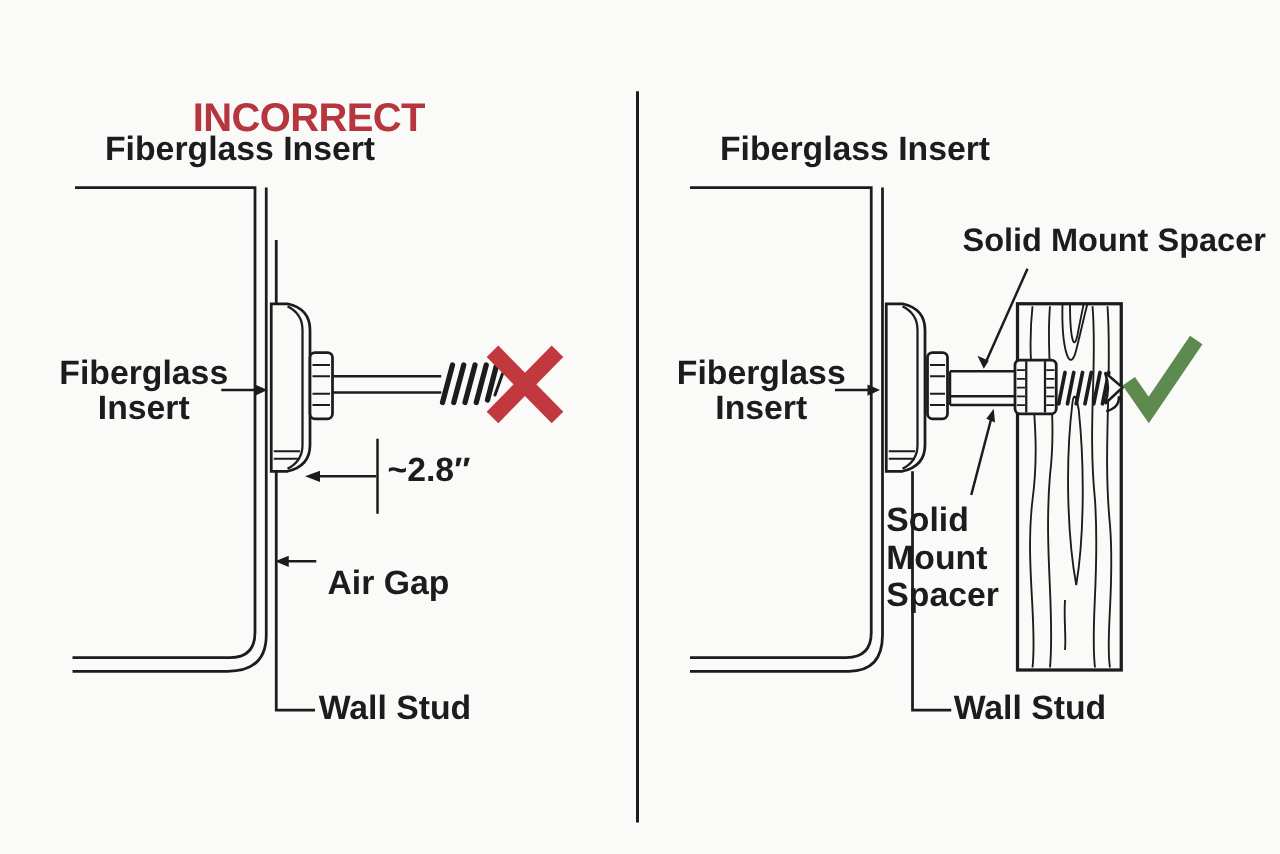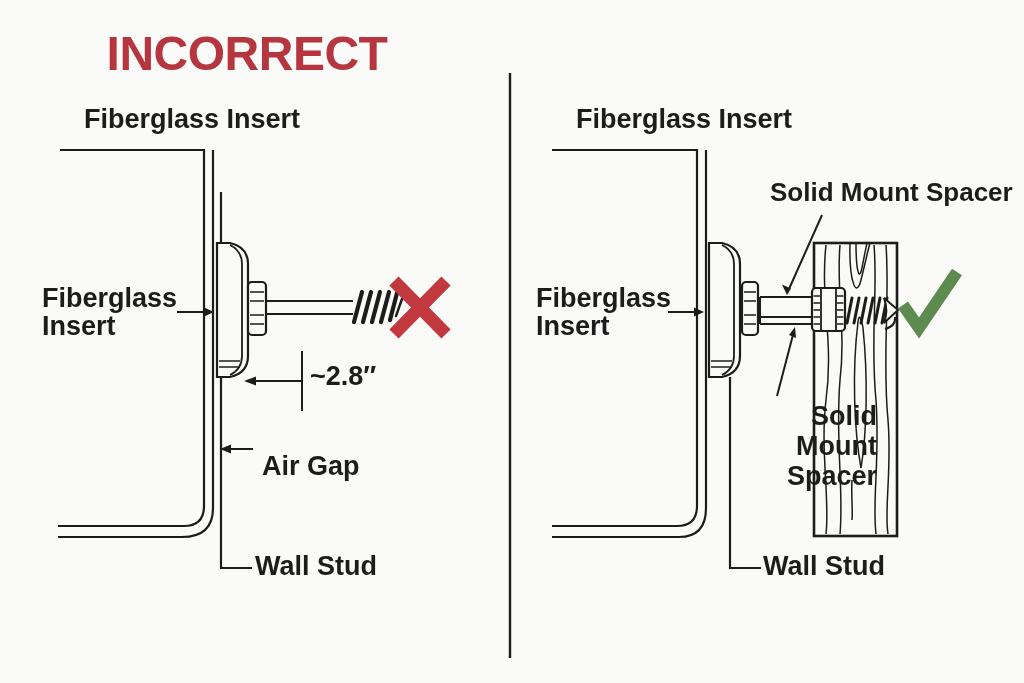--- a/index.html
+++ b/index.html
@@ -1,27 +1,27 @@
 <!DOCTYPE html>
 <html><head>
 <meta charset="utf-8">
 <style>
   html,body{margin:0;padding:0;}
   body{width:1024px;height:683px;overflow:hidden;background:#fafaf8;
        font-family:"Liberation Sans","DejaVu Sans",sans-serif;}
   #stage{position:relative;width:1024px;height:683px;background:#fafaf8;}
   #lineart{position:absolute;left:0;top:0;}
-  .hdr{position:absolute;width:320px;text-align:center;font-size:48px;font-weight:700;
-       letter-spacing:-0.5px;line-height:1.0;}
+  .hdr{position:absolute;width:320px;text-align:center;font-size:32px;font-weight:700;
+       letter-spacing:-0.5px;line-height:1.0;margin-top:48px;}
   .hdr-red{color:#b5363f;}
   .hdr-green{color:#4d7a41;}
   .lbl{position:absolute;font-size:27px;font-weight:600;color:#1c1c1c;line-height:1.05;
        white-space:nowrap;}
   .stack{white-space:pre-line;line-height:28px;}
-  .ctr{text-align:left;}
+  .ctr{text-align:center;}
 </style>
 </head>
 <body>
 
 <div id="stage">
 
   <svg id="lineart" width="1024" height="683" viewBox="0 0 1024 683" fill="none" stroke="#1c1c1c" stroke-width="2.2">
 
     <path d="M510,73 V658" stroke-width="2.4"></path>
 
@@ -167,17 +167,17 @@
   <div class="lbl stack ctr" style="left:42px;top:284px;width:146px;">Fiberglass
 Insert</div>
   <div class="lbl stack ctr" style="left:536px;top:284px;width:146px;">Fiberglass
 Insert</div>
 
   <div class="lbl" style="left:310px;top:362px;">~2.8″</div>
   <div class="lbl" style="left:262px;top:452px;">Air Gap</div>
   <div class="lbl" style="left:255px;top:552px;">Wall Stud</div>
 
   <div class="lbl" style="left:770px;top:179px;font-size:26px;">Solid Mount Spacer</div>
-  <div class="lbl stack" style="left:787px;top:401px;line-height:30px;text-align:right;">Solid
+  <div class="lbl stack" style="left:709px;top:401px;line-height:30px;">Solid
 Mount
 Spacer</div>
   <div class="lbl" style="left:763px;top:552px;">Wall Stud</div>
 </div>
 
 </body></html>

